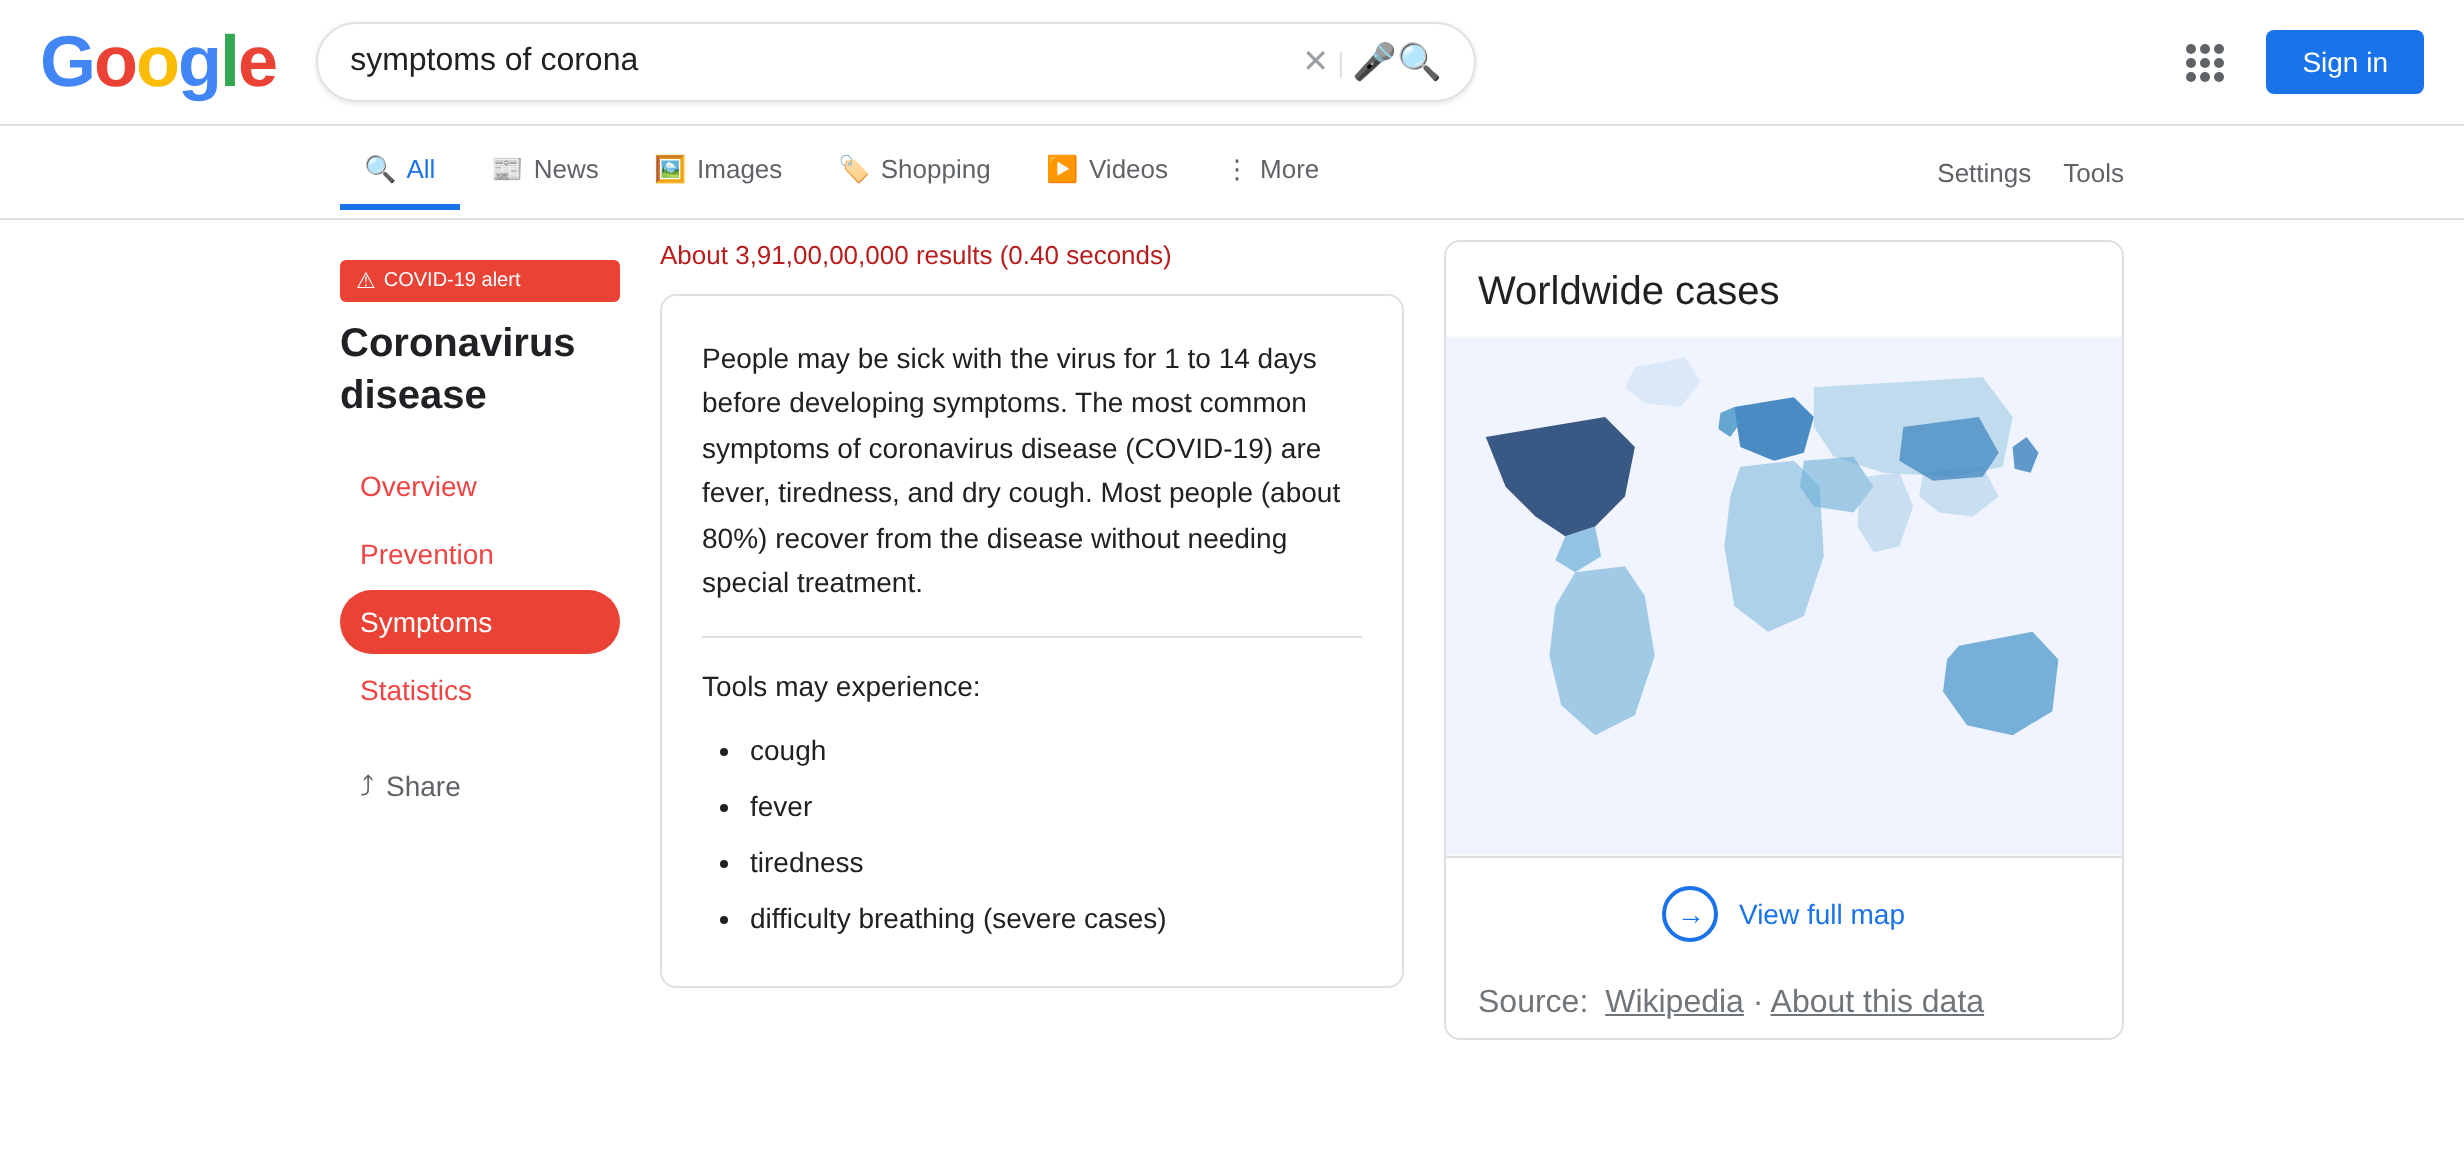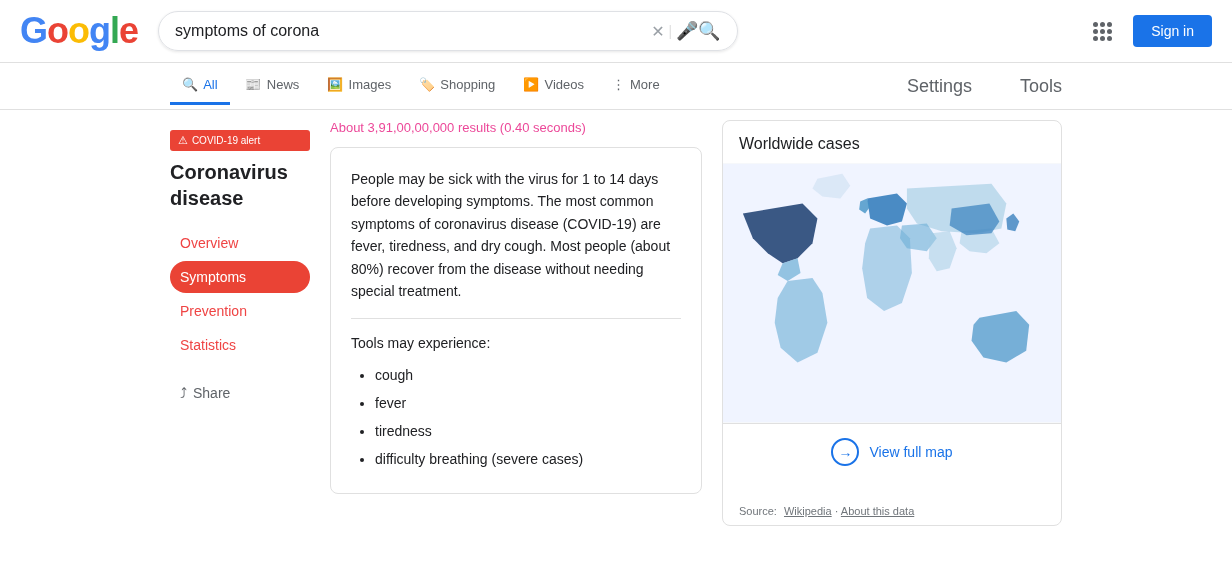--- a/index.html
+++ b/index.html
@@ -111,25 +111,24 @@
     .nav-tab.active {
       color: #1a73e8;
       border-bottom: 3px solid #1a73e8;
     }
     .settings-tools {
       margin-left: auto;
       display: flex;
       gap: 16px;
     }
     .settings-link {
-      font-size: 18px;
+      font-size: 13px;
       color: #5f6368;
       cursor: pointer;
       text-decoration: none;
-      margin-left: 32px;
     }
 
     
     .main {
       display: flex;
       padding: 10px 170px;
       gap: 20px;
     }
 
     
@@ -179,21 +178,21 @@
       padding: 8px 10px;
     }
 
     
     .center-content {
       flex: 1;
       max-width: 620px;
     }
     .results-count {
       font-size: 13px;
-      color: #ec4899;
+      color: #b91c1c;
       margin-bottom: 12px;
     }
     .info-card {
       border: 1px solid #e0e0e0;
       border-radius: 8px;
       padding: 20px;
       margin-bottom: 16px;
     }
     .info-text {
       font-size: 14px;
@@ -223,21 +222,21 @@
     .right-panel {
       width: 340px;
       min-width: 340px;
     }
     .map-card {
       border: 1px solid #e0e0e0;
       border-radius: 8px;
       overflow: hidden;
     }
     .map-title {
-      font-size: 16px;
+      font-size: 20px;
       font-weight: 500;
       padding: 14px 16px 10px;
       color: #202124;
     }
     .map-container {
       width: 100%;
       height: 260px;
       background: #f8f9fa;
       position: relative;
       overflow: hidden;
@@ -248,23 +247,22 @@
       justify-content: center;
       gap: 10px;
       padding: 14px;
       border-top: 1px solid #e0e0e0;
       cursor: pointer;
       font-size: 14px;
       color: #1a73e8;
     }
     .map-source {
       padding: 8px 16px;
-      font-size: 11px;
+      font-size: 16px;
       color: #70757a;
-      margin-top: 17px;
     }
     .map-source a {
       color: #70757a;
       text-decoration: underline;
     }
 
     
     .world-map-svg {
       width: 100%;
       height: 100%;
@@ -344,22 +342,22 @@
 
 <div class="main">
 
   <div class="left-panel">
     <div class="covid-alert">
       <span>⚠</span>
       <span style="font-size:10px">COVID-19 alert</span>
     </div>
     <div class="disease-title">Coronavirus disease</div>
     <div class="nav-item">Overview</div>
+    <div class="nav-item">Prevention</div>
     <div class="nav-item active">Symptoms</div>
-    <div class="nav-item">Prevention</div>
     <div class="nav-item">Statistics</div>
     <div class="share-btn">
       <span>⤴</span>
       <span>Share</span>
     </div>
   </div>
 
   <div class="center-content">
     <div class="results-count">About 3,91,00,00,000 results (0.40 seconds)</div>
     <div class="info-card">

